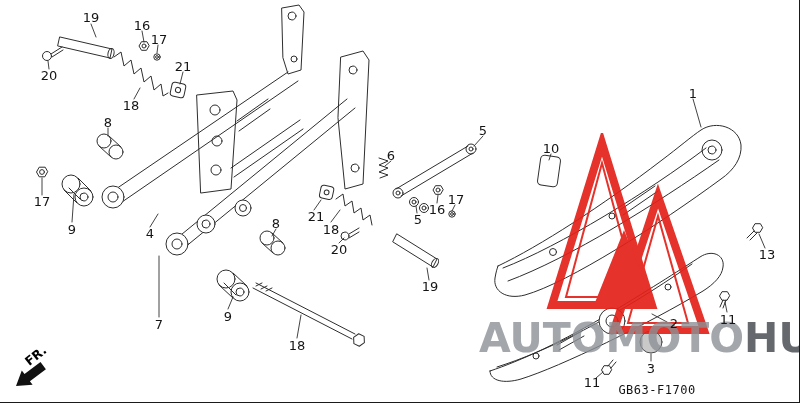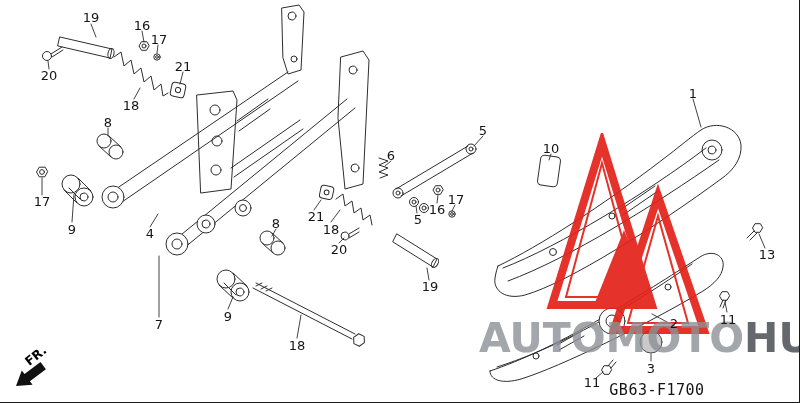--- a/index.html
+++ b/index.html
@@ -10,21 +10,21 @@
   .art { position:absolute; left:0; top:0; width:800px; height:403px; z-index:2; }
   .watermark { position:absolute; left:0; top:0; width:800px; height:403px; z-index:3; pointer-events:none; }
   .logo { position:absolute; left:540px; top:133px; width:176px; height:205px; opacity:.92; }
   .wm-text { position:absolute; left:479px; top:314px; font-size:41px; font-weight:800;
              letter-spacing:0px; white-space:nowrap; font-family:"DejaVu Sans", sans-serif; }
   .wm-text .a { color:rgba(140,144,149,.80); }
   .wm-text .b { color:rgba(80,84,90,.88); }
   .callout { position:absolute; z-index:4; transform:translate(-50%,-50%);
              font-size:13px; color:#141414; line-height:1; }
   .code { position:absolute; z-index:4; left:657px; top:390px; transform:translate(-50%,-50%);
-          font-family:"DejaVu Sans Mono", monospace; font-size:15px; letter-spacing:.5px; color:#141414; }
+          font-family:"DejaVu Sans Mono", monospace; font-size:12px; letter-spacing:.5px; color:#141414; }
   .fr { position:absolute; z-index:4; left:0; top:340px; width:80px; height:62px; }
   .fr-label { position:absolute; left:24px; top:8px; font-weight:bold; font-size:12.5px;
               color:#000; transform:rotate(-38deg); }
   .fr-arrow { position:absolute; left:0; top:0; width:80px; height:62px; }
 </style>
 </head>
 <body>
 
 <div class="stage">
 

